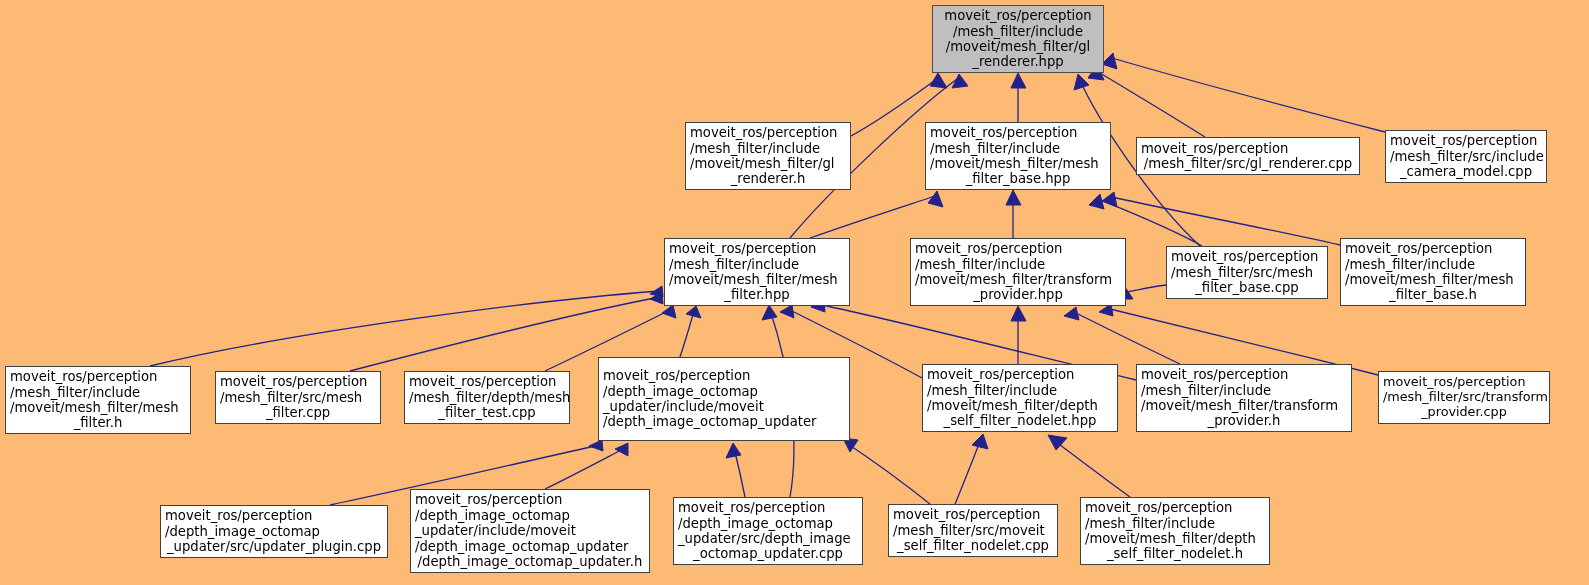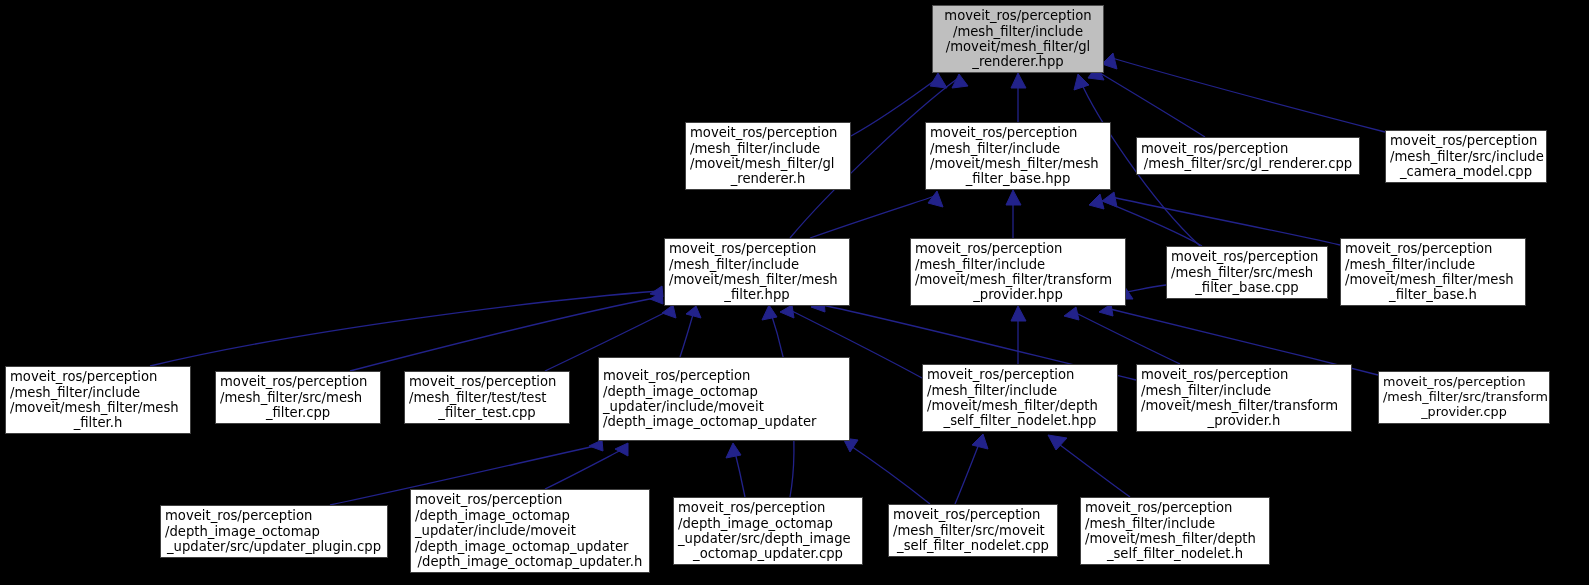--- a/index.html
+++ b/index.html
@@ -4,21 +4,21 @@
 <style>
   html, body {
     margin: 0;
     padding: 0;
     background: #ffffff;
   }
   #graph-root {
     position: relative;
     width: 1589px;
     height: 585px;
-    background: #000000;
+    background: #fdba74;
     font-family: "DejaVu Sans", sans-serif;
     overflow: hidden;
   }
   svg#edges {
     position: absolute;
     left: 0;
     top: 0;
     width: 1589px;
     height: 585px;
     pointer-events: none;
@@ -117,21 +117,21 @@
       <div class="node" style="left: 685px; top: 122px; width: 166px; height: 68px;"><span class="nl l">moveit_ros/perception</span><span class="nl l">/mesh_filter/include</span><span class="nl l">/moveit/mesh_filter/gl</span><span class="nl">_renderer.h</span></div>
       <div class="node" style="left: 925px; top: 122px; width: 186px; height: 68px;"><span class="nl l">moveit_ros/perception</span><span class="nl l">/mesh_filter/include</span><span class="nl l">/moveit/mesh_filter/mesh</span><span class="nl">_filter_base.hpp</span></div>
       <div class="node" style="left: 1136px; top: 137px; width: 224px; height: 38px;"><span class="nl l">moveit_ros/perception</span><span class="nl">/mesh_filter/src/gl_renderer.cpp</span></div>
       <div class="node" style="left: 1385px; top: 130px; width: 162px; height: 53px;"><span class="nl l">moveit_ros/perception</span><span class="nl l">/mesh_filter/src/include</span><span class="nl">_camera_model.cpp</span></div>
       <div class="node" style="left: 664px; top: 238px; width: 186px; height: 68px;"><span class="nl l">moveit_ros/perception</span><span class="nl l">/mesh_filter/include</span><span class="nl l">/moveit/mesh_filter/mesh</span><span class="nl">_filter.hpp</span></div>
       <div class="node" style="left: 910px; top: 238px; width: 216px; height: 68px;"><span class="nl l">moveit_ros/perception</span><span class="nl l">/mesh_filter/include</span><span class="nl l">/moveit/mesh_filter/transform</span><span class="nl">_provider.hpp</span></div>
       <div class="node" style="left: 1166px; top: 246px; width: 162px; height: 53px;"><span class="nl l">moveit_ros/perception</span><span class="nl l">/mesh_filter/src/mesh</span><span class="nl">_filter_base.cpp</span></div>
       <div class="node" style="left: 1340px; top: 238px; width: 186px; height: 68px;"><span class="nl l">moveit_ros/perception</span><span class="nl l">/mesh_filter/include</span><span class="nl l">/moveit/mesh_filter/mesh</span><span class="nl">_filter_base.h</span></div>
       <div class="node" style="left: 5px; top: 366px; width: 186px; height: 68px;"><span class="nl l">moveit_ros/perception</span><span class="nl l">/mesh_filter/include</span><span class="nl l">/moveit/mesh_filter/mesh</span><span class="nl">_filter.h</span></div>
       <div class="node" style="left: 215px; top: 371px; width: 166px; height: 53px;"><span class="nl l">moveit_ros/perception</span><span class="nl l">/mesh_filter/src/mesh</span><span class="nl">_filter.cpp</span></div>
-      <div class="node" style="left: 404px; top: 371px; width: 166px; height: 53px;"><span class="nl l">moveit_ros/perception</span><span class="nl l">/mesh_filter/test/test</span><span class="nl">_filter_test.cpp</span></div>
+      <div class="node" style="left: 404px; top: 371px; width: 166px; height: 53px;"><span class="nl l">moveit_ros/perception</span><span class="nl l">/mesh_filter/depth/mesh</span><span class="nl">_filter_test.cpp</span></div>
       <div class="node" style="left: 598px; top: 357px; width: 252px; height: 84px;"><span class="nl l">moveit_ros/perception</span><span class="nl l">/depth_image_octomap</span><span class="nl l">_updater/include/moveit</span><span class="nl l">/depth_image_octomap_updater</span></div>
       <div class="node" style="left: 922px; top: 364px; width: 196px; height: 68px;"><span class="nl l">moveit_ros/perception</span><span class="nl l">/mesh_filter/include</span><span class="nl l">/moveit/mesh_filter/depth</span><span class="nl">_self_filter_nodelet.hpp</span></div>
       <div class="node" style="left: 1136px; top: 364px; width: 216px; height: 68px;"><span class="nl l">moveit_ros/perception</span><span class="nl l">/mesh_filter/include</span><span class="nl l">/moveit/mesh_filter/transform</span><span class="nl">_provider.h</span></div>
       <div class="node" style="left: 1378px; top: 371px; width: 172px; height: 53px; font-size: 12.75px; line-height: 14.9175px;"><span class="nl l">moveit_ros/perception</span><span class="nl l">/mesh_filter/src/transform</span><span class="nl">_provider.cpp</span></div>
       <div class="node" style="left: 160px; top: 505px; width: 228px; height: 53px;"><span class="nl l">moveit_ros/perception</span><span class="nl l">/depth_image_octomap</span><span class="nl">_updater/src/updater_plugin.cpp</span></div>
       <div class="node" style="left: 410px; top: 489px; width: 240px; height: 84px;"><span class="nl l">moveit_ros/perception</span><span class="nl l">/depth_image_octomap</span><span class="nl l">_updater/include/moveit</span><span class="nl l">/depth_image_octomap_updater</span><span class="nl">/depth_image_octomap_updater.h</span></div>
       <div class="node" style="left: 673px; top: 497px; width: 190px; height: 68px;"><span class="nl l">moveit_ros/perception</span><span class="nl l">/depth_image_octomap</span><span class="nl l">_updater/src/depth_image</span><span class="nl">_octomap_updater.cpp</span></div>
       <div class="node" style="left: 888px; top: 504px; width: 170px; height: 53px;"><span class="nl l">moveit_ros/perception</span><span class="nl l">/mesh_filter/src/moveit</span><span class="nl">_self_filter_nodelet.cpp</span></div>
       <div class="node" style="left: 1080px; top: 497px; width: 190px; height: 68px;"><span class="nl l">moveit_ros/perception</span><span class="nl l">/mesh_filter/include</span><span class="nl l">/moveit/mesh_filter/depth</span><span class="nl">_self_filter_nodelet.h</span></div>
     </div>

